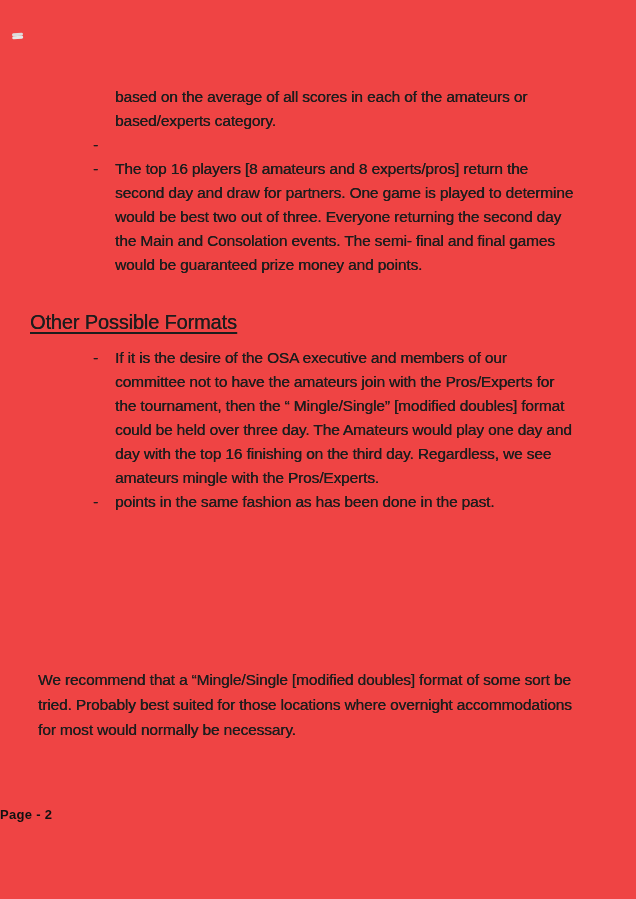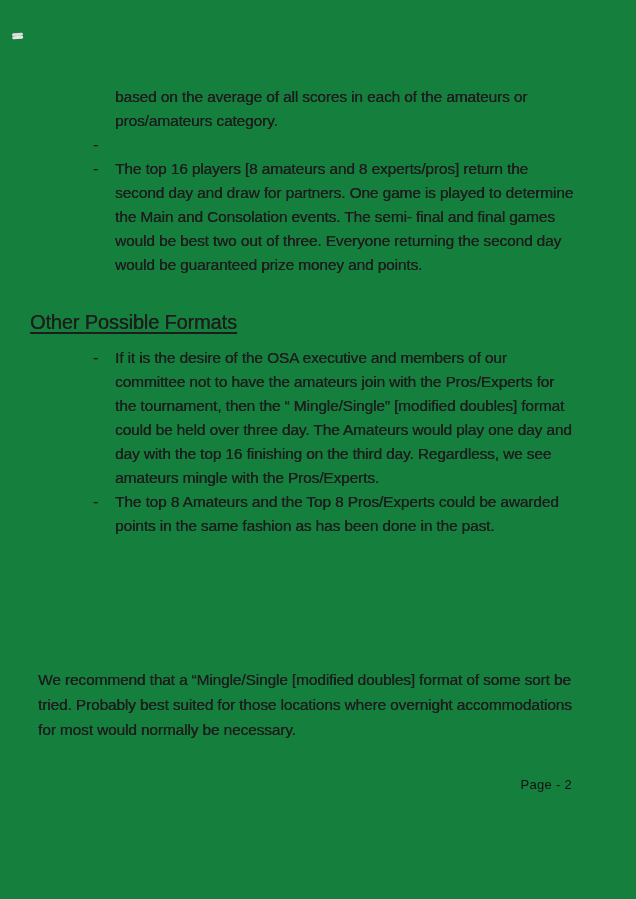--- a/index.html
+++ b/index.html
@@ -5,21 +5,21 @@
   * { margin: 0; padding: 0; box-sizing: border-box; }
   html, body {
     width: 636px;
     background: #f4f4f4;
     font-family: "Liberation Sans", sans-serif;
   }
   .page {
     position: relative;
     width: 636px;
     height: 899px;
-    background: #15803d;
+    background: #ef4444;
     overflow: hidden;
     color: #1f1f1f;
   }
   
   .smudge {
     position: absolute;
     top: 33px;
     left: 12px;
     width: 11px;
     height: 3px;
@@ -57,54 +57,54 @@
   }
   .closing {
     position: absolute;
     top: 667px;
     left: 38px;
     width: 600px;
     line-height: 25px;
   }
   .footer {
     position: absolute;
-    top: 777px;
+    top: 807px;
     left: 0;
     width: 572px;
-    text-align: right;
+    text-align: left;
     font-size: 13px;
-    font-weight: normal;
+    font-weight: bold;
     letter-spacing: 0.3px;
     color: #111;
   }
 </style>
 </head>
 <body>
 
 <div class="page">
 
   <div class="smudge"></div>
 
   <div class="block block-top body-text">
     <div class="continuation">
         <div class="line">based on the average of all scores in each of the amateurs or</div>
-        <div class="line">pros/amateurs category.</div>
+        <div class="line">based/experts category.</div>
       </div>
 
     <div class="bullet">
       <span class="marker">-</span>
     </div>
 
     <div class="bullet">
       <span class="marker">-</span>
       <div class="lines">
           <div class="line">The top 16 players [8 amateurs and 8 experts/pros] return the</div>
           <div class="line">second day and draw for partners. One game is played to determine</div>
+          <div class="line">would be best two out of three. Everyone returning the second day</div>
           <div class="line">the Main and Consolation events. The semi- final and final games</div>
-          <div class="line">would be best two out of three. Everyone returning the second day</div>
           <div class="line">would be guaranteed prize money and points.</div>
         </div>
     </div>
   </div>
 
   <div class="heading">Other Possible Formats</div>
 
   <div class="block block-formats body-text">
     <div class="bullet">
       <span class="marker">-</span>
@@ -114,21 +114,20 @@
           <div class="line">the tournament, then the “ Mingle/Single” [modified doubles] format</div>
           <div class="line">could be held over three day. The Amateurs would play one day and</div>
           <div class="line">day with the top 16 finishing on the third day. Regardless, we see</div>
           <div class="line">amateurs mingle with the Pros/Experts.</div>
         </div>
     </div>
 
     <div class="bullet">
       <span class="marker">-</span>
       <div class="lines">
-          <div class="line">The top 8 Amateurs and the Top 8 Pros/Experts could be awarded</div>
           <div class="line">points in the same fashion as has been done in the past.</div>
         </div>
     </div>
   </div>
 
   <div class="block closing body-text">
       <div class="line">We recommend that a “Mingle/Single [modified doubles] format of some sort be</div>
       <div class="line">tried. Probably best suited for those locations where overnight accommodations</div>
       <div class="line">for most would normally be necessary.</div>
     </div>

